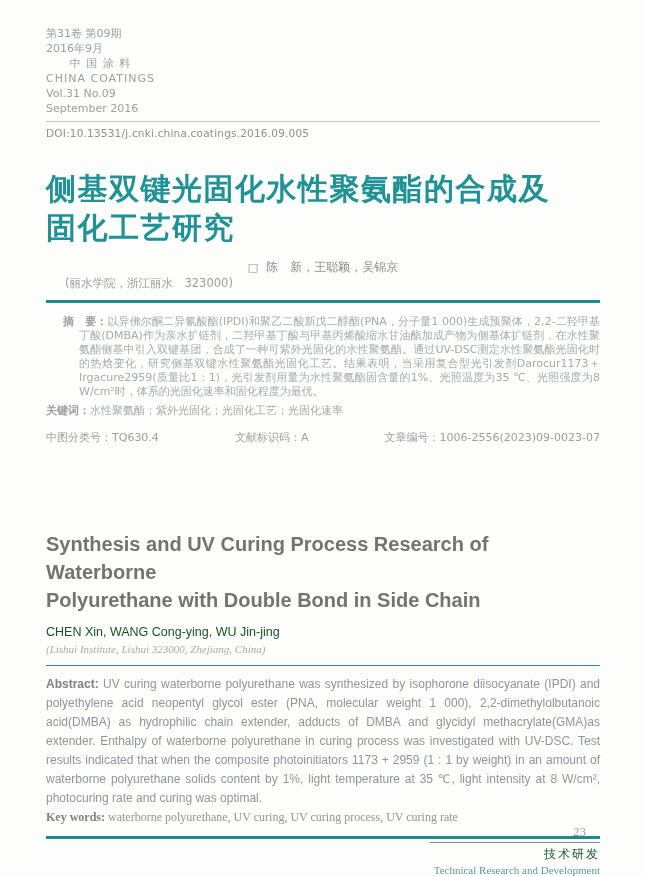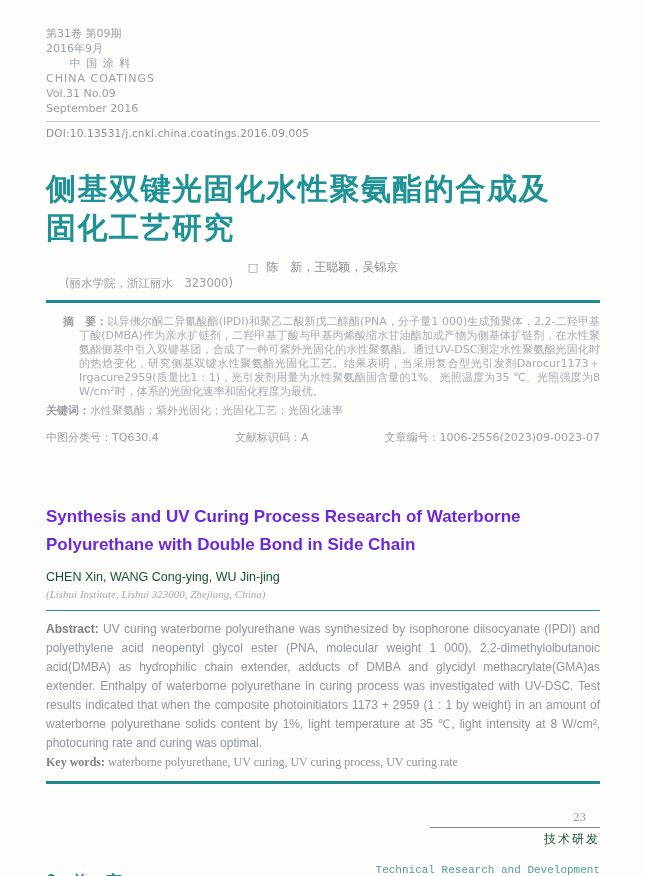--- a/index.html
+++ b/index.html
@@ -37,23 +37,23 @@
     margin-top: 12px; font-size: 11px; line-height: 14px;
     color: #a6abae; text-align: justify;
     padding-left: 33px; text-indent: -16px;
   }
   .abstract-cn b, .kw-cn b { font-weight: bold; color: #9a9fa2; }
   .kw-cn { margin-top: 4px; font-size: 11px; color: #a6abae; }
   .class-row { display: flex; justify-content: space-between; margin-top: 12px;
     font-size: 11px; color: #9aa0a3; }
   
   .title-en {
-    margin-top: 58px;
-    font-size: 17px; line-height: 28px; font-weight: bold;
-    color: #6d28d9; font-family: "Liberation Sans", sans-serif;
+    margin-top: 85px;
+    font-size: 20px; line-height: 28px; font-weight: bold;
+    color: #737373; font-family: "Liberation Sans", sans-serif;
   }
   .authors-en { margin-top: 11px; font-size: 12.5px; color: #14532d;
     font-family: "Liberation Sans", sans-serif; }
   .affil-en { margin-top: 4px; font-size: 11px; font-style: italic; color: #a6abae;
     font-family: "Liberation Serif", serif; }
   .rule-thin { height: 1px; background: #2b8f92; margin-top: 10px; }
   .abstract-en {
     margin-top: 9px; font-size: 12px; line-height: 19px; text-align: justify;
     color: #90959a; font-family: Liberation Sans, sans-serif;
   }
@@ -69,22 +69,22 @@
   .body-para { margin-top: 10px; font-size: 13.5px; line-height: 25px;
     color: #3f4345; text-align: justify; }
   .body-para.indent { text-indent: 2em; }
   .col.right .body-para { margin-top: 26px; }
   
   .footer { position: absolute; right: 45px; bottom: 0; text-align: right; width: 230px; }
   .page-no { font-size: 13px; color: #8f9ba4; font-family: "Liberation Serif", serif;
     padding-right: 14px; }
   .footer-rule { height: 1px; background: #7d8a93; margin-top: 2px; margin-left: 60px; }
   .footer-cn { margin-top: 3px; font-size: 12px; color: #14532d; letter-spacing: 2px; }
-  .footer-en { margin-top: 16px; font-size: 11px; color: #5a9ba0;
-    font-family: Liberation Mono, monospace; }
+  .footer-en { margin-top: 1px; font-size: 11px; color: #5a9ba0;
+    font-family: Liberation Serif, serif; }
 </style>
 </head>
 <body>
 
 <div class="page">
 
   <div class="masthead">
     <div class="mh-col left">
       <div>第31卷 第09期</div>
       <div>2016年9月</div>

